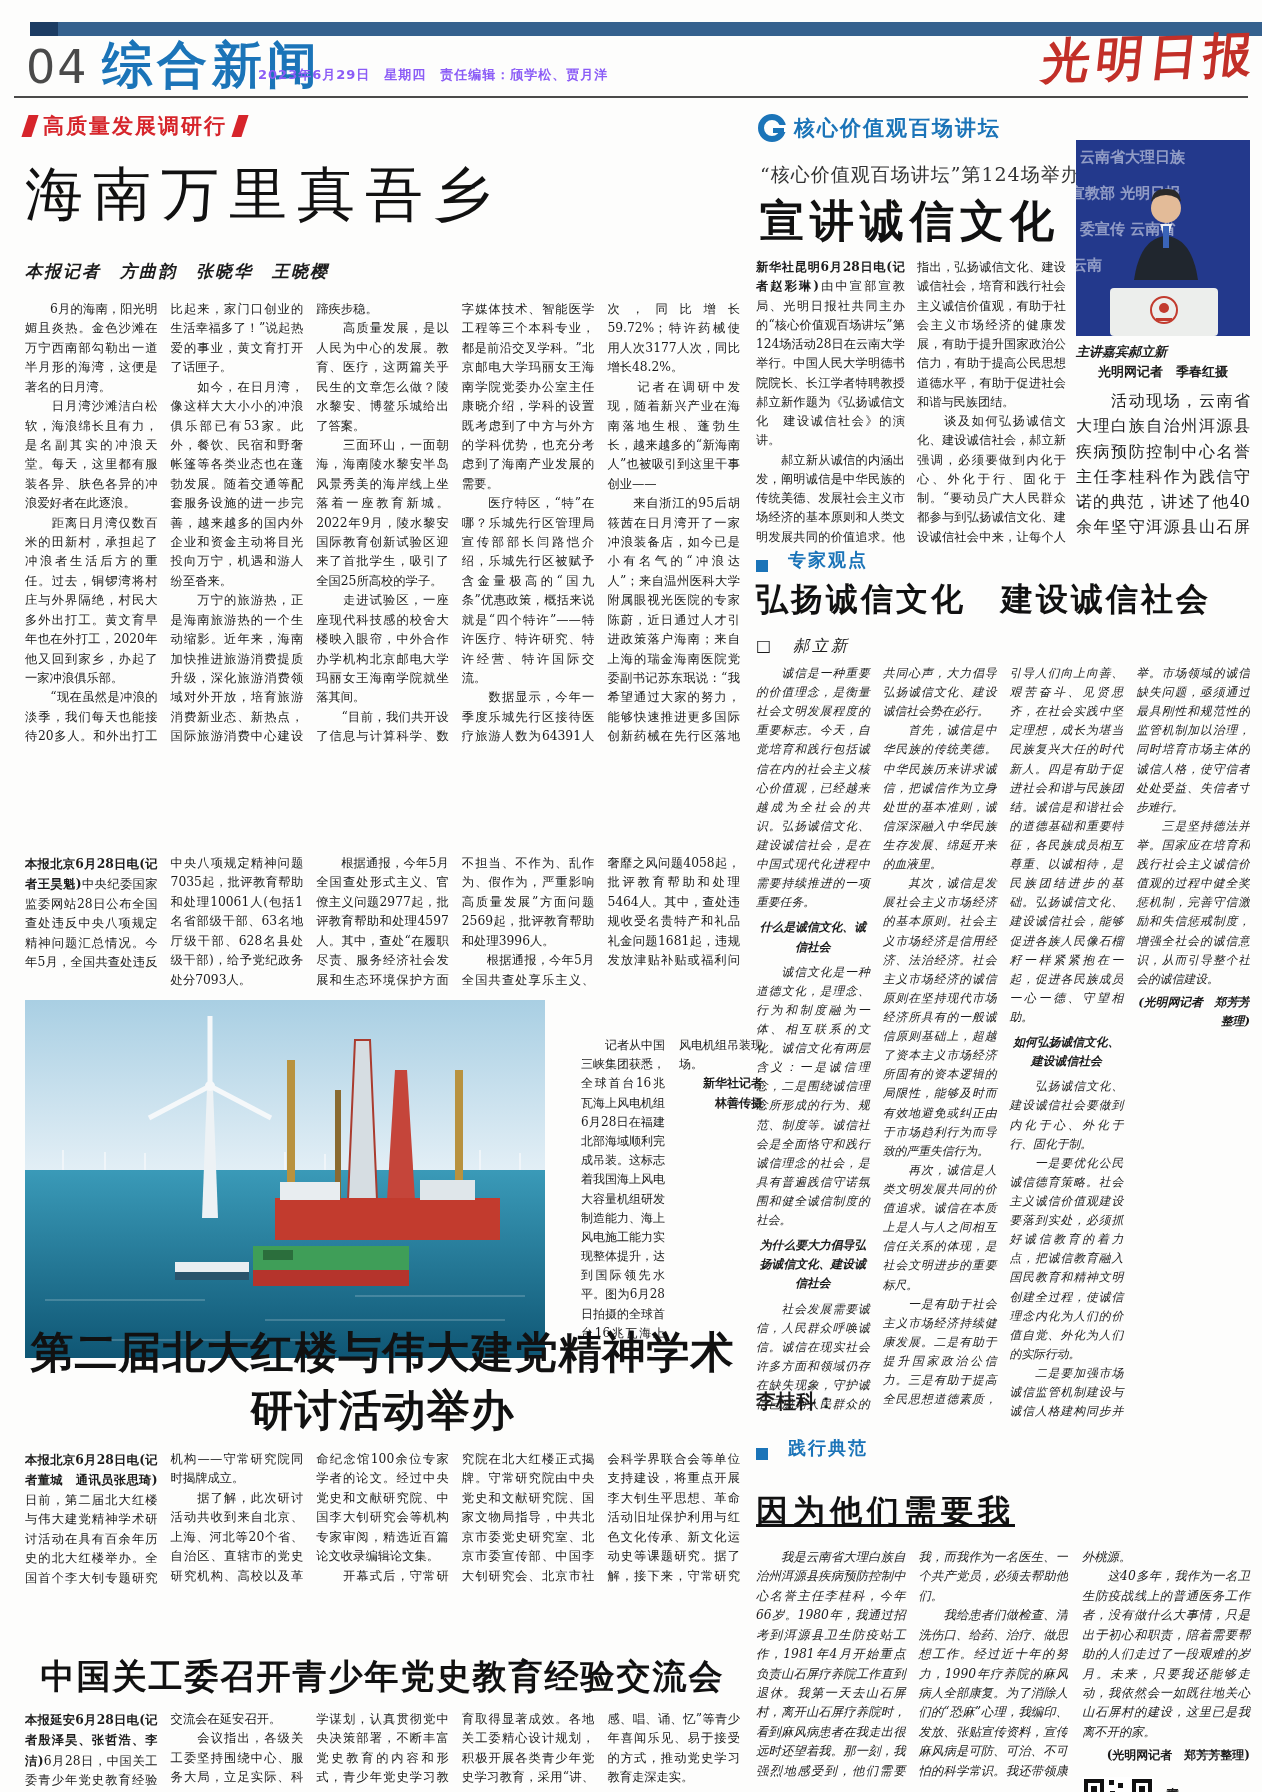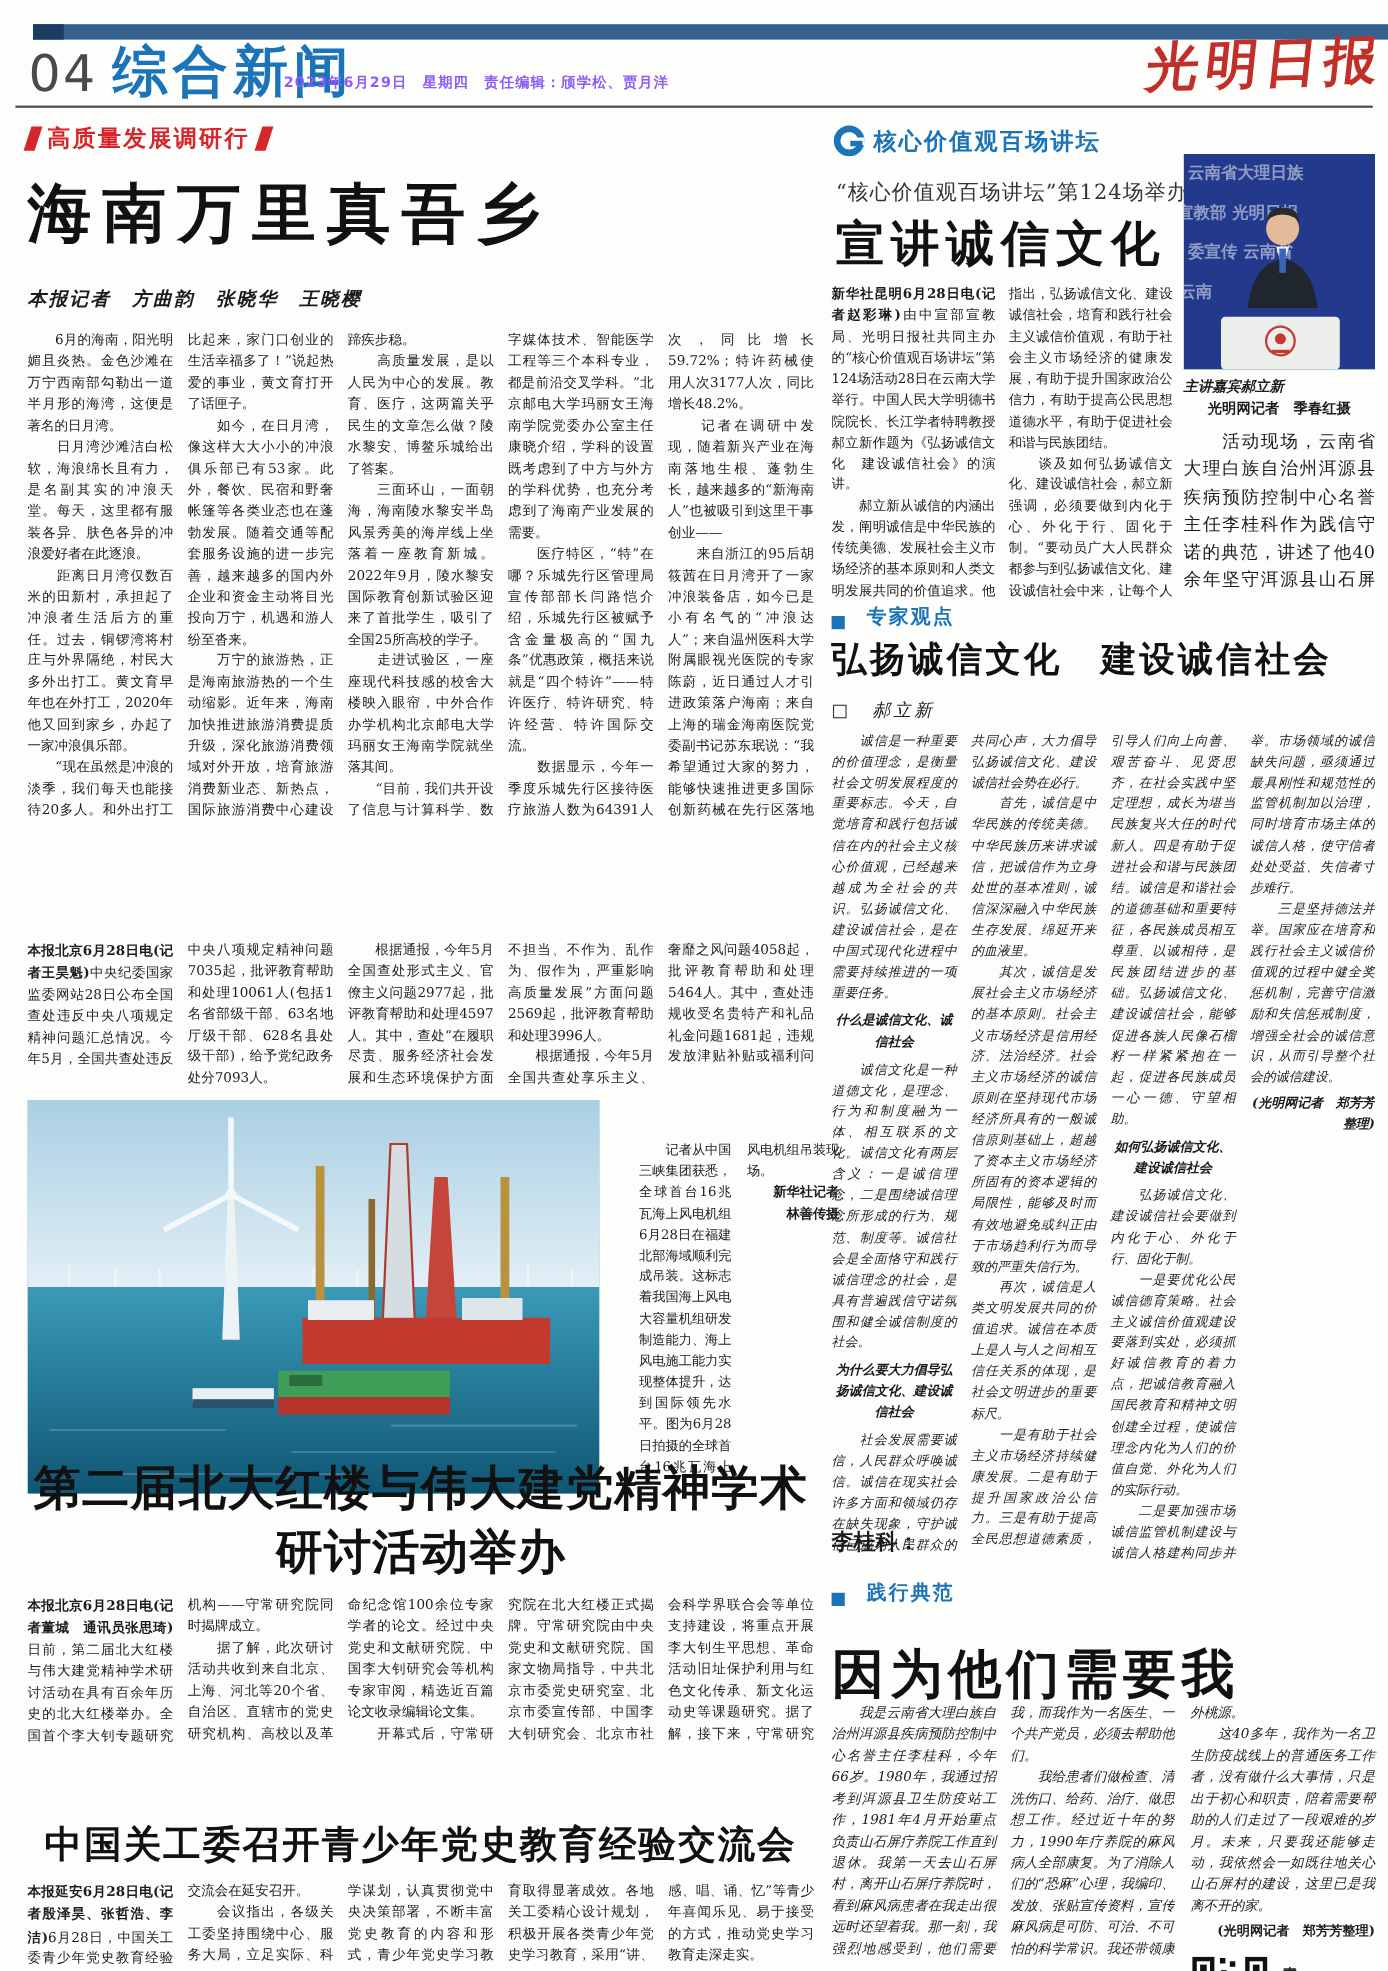--- a/index.html
+++ b/index.html
@@ -13,21 +13,21 @@
   .pagenum{left:26px;top:40px;font-size:46px;color:#4a4a4a;letter-spacing:2px;}
   .section-title{left:102px;top:32px;font-size:50px;font-weight:900;color:#1b74b8;letter-spacing:5px;}
   .dateline-top{left:258px;top:66px;font-size:13px;font-weight:bold;color:#8b5cf6;letter-spacing:1px;}
   .masthead{left:1042px;top:26px;font-size:48px;font-weight:bold;color:#c22f28;letter-spacing:6px;
             transform:rotate(-2deg) skewX(-8deg);}
   .toprule{left:14px;top:96px;width:1234px;height:2px;background:#4a4a4a;}
   
   .kicker{left:25px;top:112px;display:flex;align-items:center;gap:8px;color:#d6252b;font-weight:bold;font-size:21px;letter-spacing:2px;}
   .kslash{width:10px;height:22px;background:#d6252b;transform:skewX(-18deg);}
   
-  .h-hainan{left:25px;top:156px;width:715px;font-size:58px;font-weight:700;letter-spacing:10px;color:#111;}
+  .h-hainan{left:25px;top:156px;width:715px;font-size:58px;font-weight:400;letter-spacing:10px;color:#111;}
   .byline{left:25px;top:260px;font-size:17px;font-weight:bold;font-style:italic;letter-spacing:2px;}
   .h-mid{width:715px;text-align:center;font-weight:900;color:#111;}
   
   .flow{column-gap:13px;column-fill:auto;overflow:hidden;font-size:12.3px;line-height:1.58;text-align:justify;color:#1b1b1b;}
   .flow p{margin:0;white-space:pre-line;}
   .dl{font-weight:bold;}
   .kai{font-style:italic;}
   .sub{font-weight:bold;text-align:center;white-space:pre-line;margin:6px 0 !important;}
   .credit-line{font-weight:bold;text-align:right;white-space:pre-line;margin-top:4px !important;}
   
@@ -37,21 +37,21 @@
   
   .g-head{left:756px;top:112px;display:flex;align-items:center;gap:6px;}
   .g-title{font-size:21px;font-weight:900;color:#1b74b8;letter-spacing:2px;font-family:"DejaVu Sans","Liberation Sans",sans-serif;}
   .forum-kicker{left:760px;top:162px;font-size:19px;color:#333;letter-spacing:1px;}
   .h-forum{left:760px;top:192px;font-size:44px;font-weight:900;letter-spacing:6px;color:#111;}
   .marker{display:flex;align-items:flex-end;gap:20px;color:#1b74b8;font-weight:900;font-size:18px;letter-spacing:2px;font-family:"DejaVu Sans","Liberation Sans",sans-serif;}
   .msq{width:12px;height:12px;background:#1b74b8;}
   .h-expert{left:756px;top:578px;font-size:32px;font-weight:900;letter-spacing:3px;color:#111;}
   .author{left:756px;top:636px;font-size:16px;font-style:italic;letter-spacing:3px;}
   .model-name{left:756px;top:1388px;font-size:20px;font-weight:bold;font-family:"DejaVu Sans","Liberation Sans",sans-serif;}
-  .h-model{left:756px;top:1490px;font-size:48px;font-weight:900;letter-spacing:5px;color:#111;}
+  .h-model{left:756px;top:1490px;font-size:32px;font-weight:900;letter-spacing:5px;color:#111;text-decoration:underline;}
   .photo-cap-line{font-size:13px;font-weight:bold;line-height:1.5;}
   .qr-row{display:flex;gap:8px;margin-top:8px;}
   .vtext{writing-mode:vertical-rl;font-size:12px;font-weight:bold;letter-spacing:2px;line-height:1.3;}
 </style>
 </head>
 <body>
 
 <div id="page">
 
   <div class="abs topbar">

